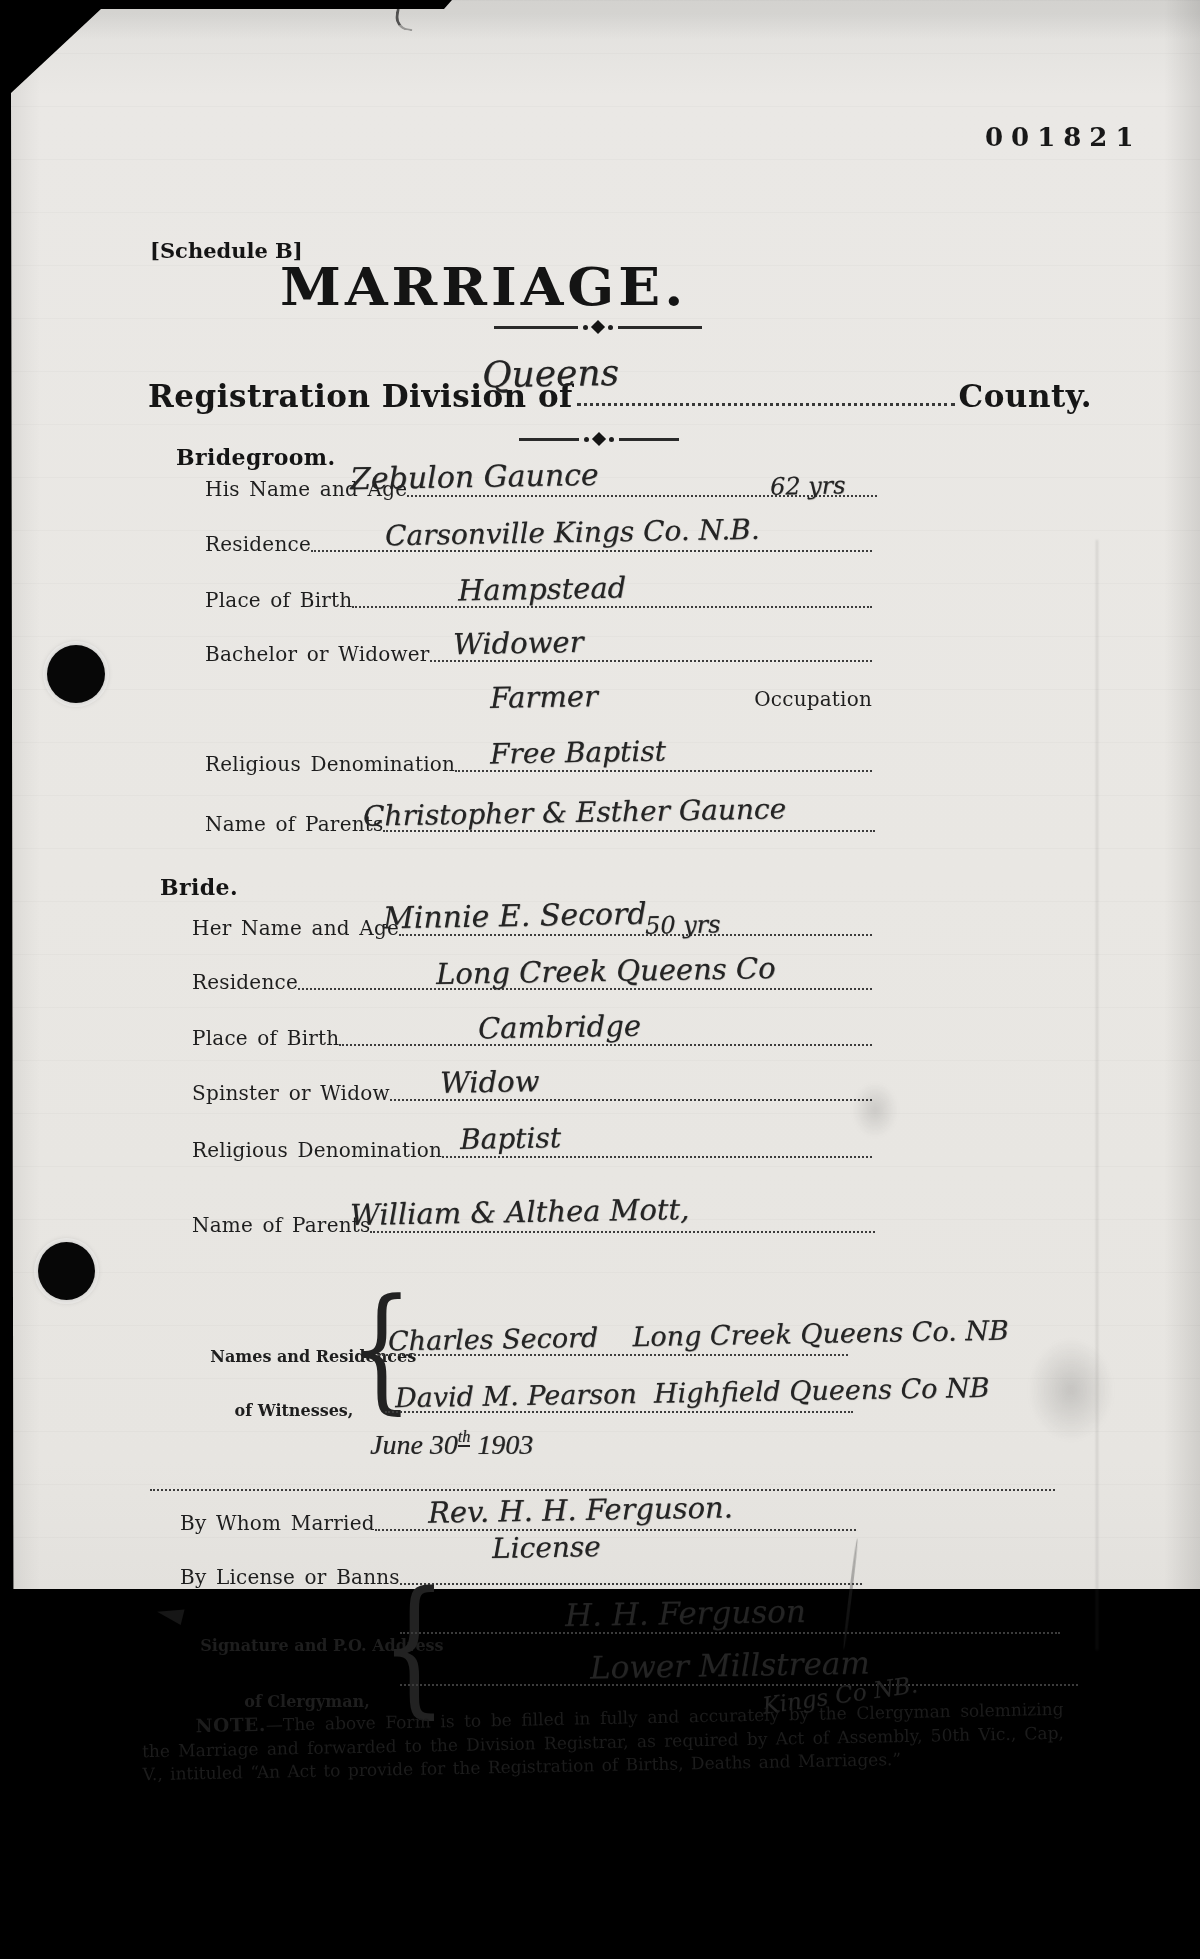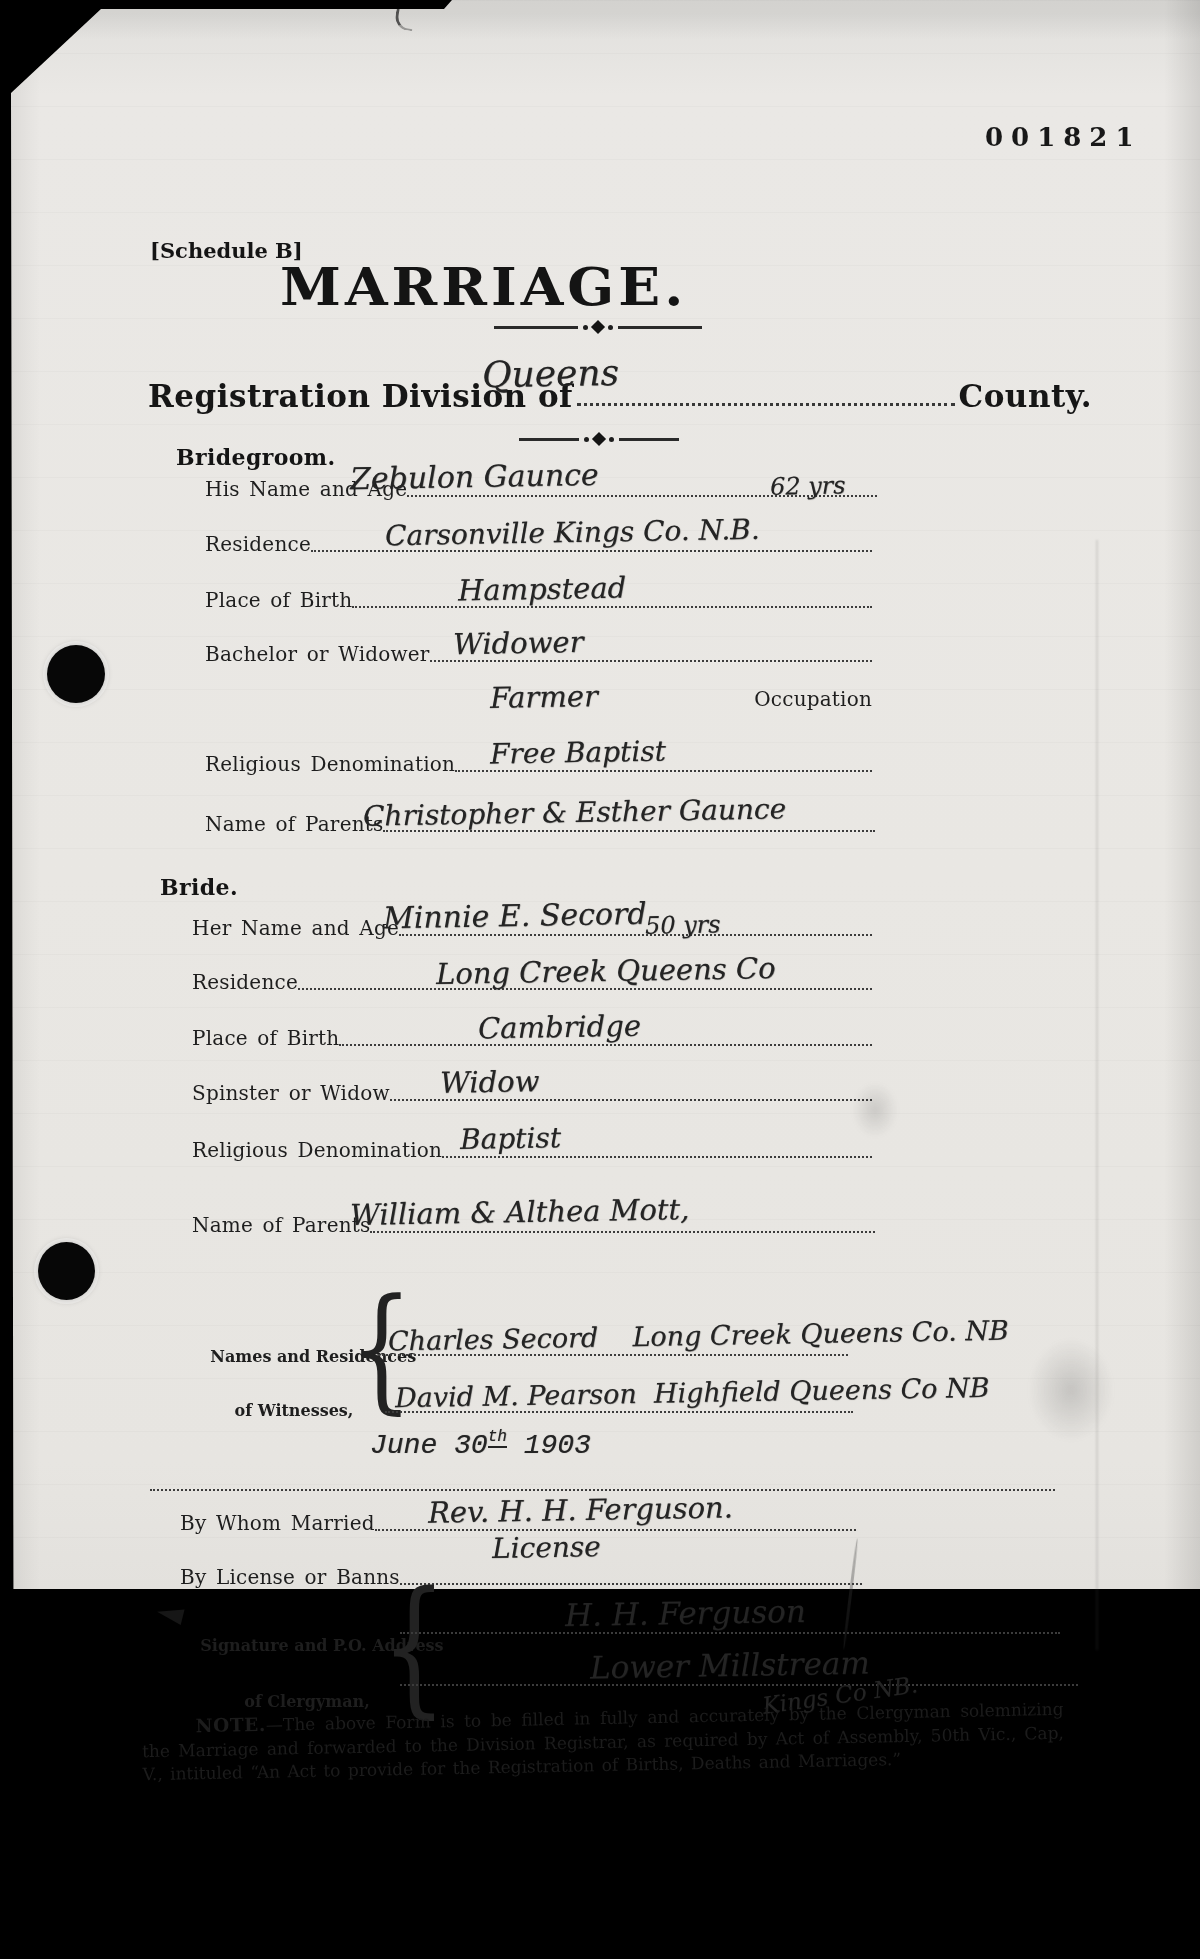--- a/index.html
+++ b/index.html
@@ -78,21 +78,21 @@
   .inkmark{position:absolute;left:157px;top:1606px;width:0;height:0;
            border-top:9px solid transparent;border-bottom:7px solid transparent;
            border-right:26px solid #161616;transform:rotate(14deg);}
 
   
   .hw{position:absolute;font-family:"DejaVu Serif", serif;font-style:italic;
       color:#242424;white-space:pre;line-height:1;
       text-shadow:0.4px 0.4px 0.7px rgba(30,30,30,0.55);transform:rotate(-1deg);}
   .hw.sm{font-size:24px;}
   .datewrap{position:absolute;left:370px;top:1428px;white-space:pre;}
-  .datewrap .hwpart{font-family:Liberation Mono, monospace;font-style:italic;color:#242424;
+  .datewrap .hwpart{font-family:Liberation Serif, serif;font-style:italic;color:#242424;
       font-size:28px;text-shadow:0.4px 0.4px 0.7px rgba(30,30,30,0.55);}
   .datewrap .sup{font-size:16px;vertical-align:12px;border-bottom:2px solid #242424;}
   .annot{transform:rotate(-8deg);}
 
   .note{position:absolute;left:142px;top:1706px;width:922px;
         font-size:17px;line-height:23.5px;color:#1c1c1c;text-align:justify;
         text-indent:54px;transform:rotate(-1.15deg);word-spacing:2px;}
   .note b{font-size:18.5px;letter-spacing:0.6px;}
 </style>
 </head>

